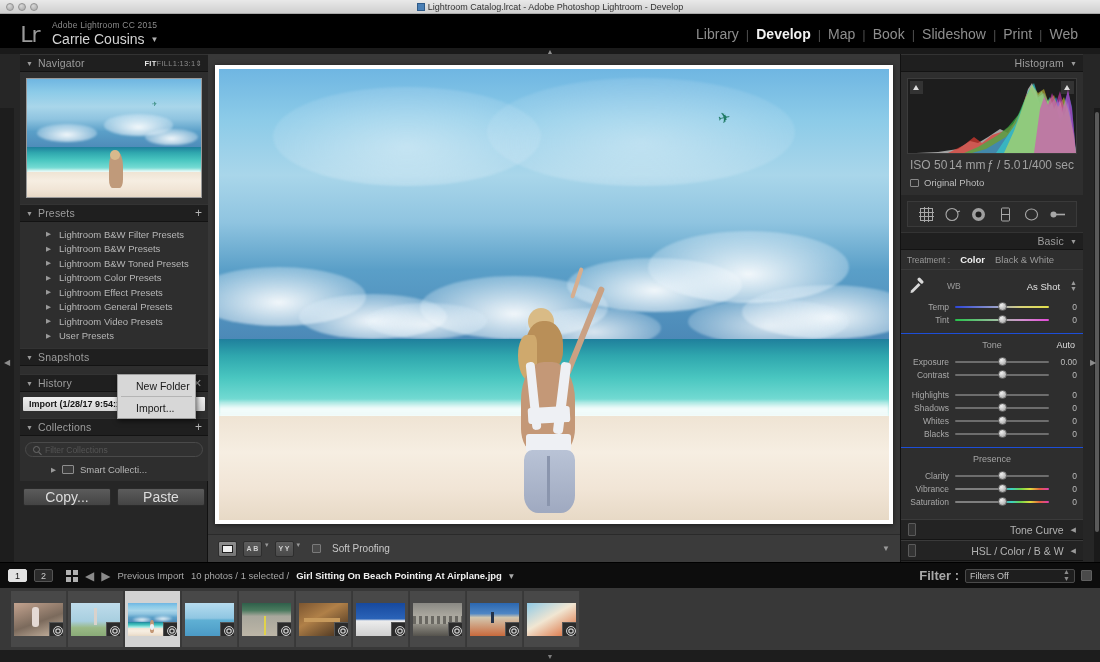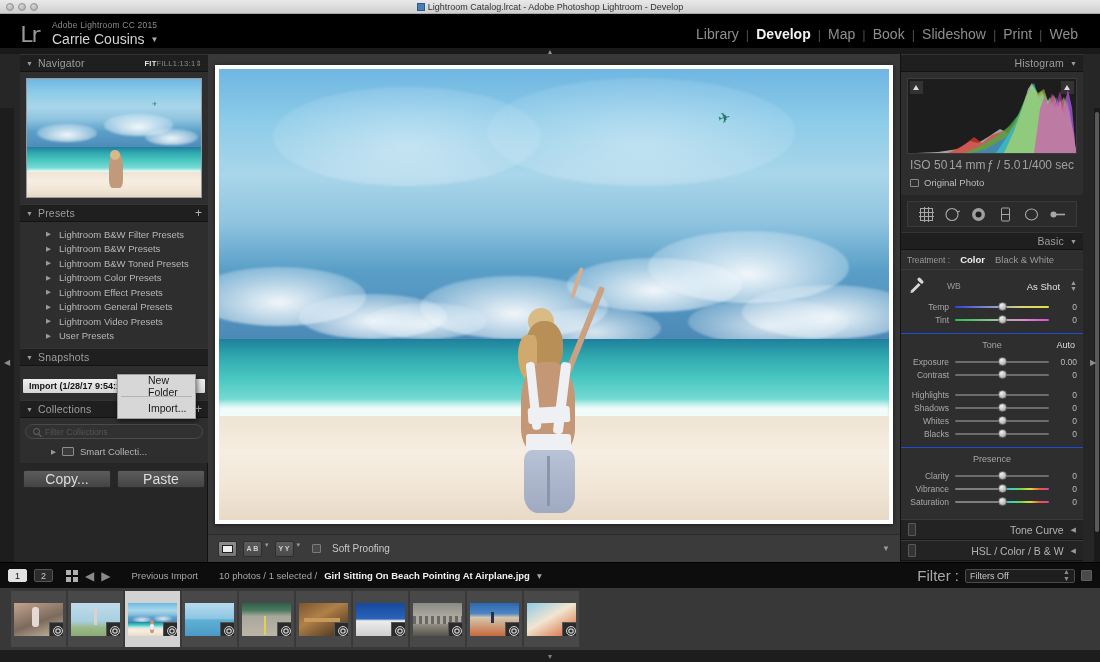--- a/index.html
+++ b/index.html
@@ -121,21 +121,21 @@
   }
   .preset-row .ar { font-size: 6.5px; color: #9a9a9a; margin-right: 8px; }
 
   
   .ctx-menu {
     position: absolute; left: 117px; top: 374px; width: 79px;
     background: #d7d7d7; border: 1px solid #9d9d9d;
     box-shadow: 1px 2px 5px rgba(0,0,0,.6); z-index: 40;
   }
   .ctx-item {
-    height: 21px; display: flex; align-items: center; padding-left: 30px;
+    height: 21px; display: flex; align-items: center; padding-left: 18px;
     font-size: 10.5px; color: #1a1a1a; cursor: default;
   }
   .ctx-sep { height: 1px; background: #b4b4b4; margin: 0 3px; }
 
   
   .thin-body { background: #2e2e2e; height: 8px; }
   .history-item {
     margin: 4px 3px; height: 14px; background: linear-gradient(#efefef,#d6d6d6);
     display: flex; align-items: center; padding-left: 6px;
     font-size: 9px; color: #141414; font-weight: bold; border-radius: 1px;
@@ -292,24 +292,24 @@
   .fs-num {
     width: 19px; height: 13px; border: 1px solid #545454; border-radius: 2px;
     background: #2b2b2b; color: #c9c9c9; font-size: 9px;
     display: flex; align-items: center; justify-content: center;
   }
   .fs-num.on { background: #e2e2e2; color: #111; border-color: #e2e2e2; }
   .fs-grid { display: grid; grid-template-columns: 5px 5px; grid-gap: 2px; margin-left: 6px; }
   .fs-grid span { width: 5px; height: 5px; background: #b0b0b0; }
   .fs-arrow { color: #8a8a8a; font-size: 12px; }
   .fs-text { font-size: 9.5px; color: #a8a8a8; }
-  .fs-text.ml { margin-left: 14px; }
+  .fs-text.ml { }
   .fs-file { font-size: 9.5px; color: #f0f0f0; font-weight: bold; }
   .fs-right { margin-left: auto; display: flex; align-items: center; gap: 6px; }
-  .fs-filter-lbl { font-size: 15px; color: #a8a8a8; }
+  .fs-filter-lbl { font-size: 13px; color: #a8a8a8; font-weight: bold; }
   .fs-select {
     width: 110px; height: 14px; background: #1e1e1e; border: 1px solid #4a4a4a; border-radius: 2px;
     display: flex; align-items: center; padding: 0 4px; font-size: 9px; color: #c4c4c4;
   }
   .fs-select .stepper { margin-left: auto; font-size: 7px; color: #8a8a8a; line-height: .9; text-align: center; }
   .fs-badge { width: 11px; height: 11px; background: #4a4a4a; border: 1px solid #5f5f5f; border-radius: 1px; }
 
   .filmstrip {
     position: absolute; left: 0; top: 588px; width: 1100px; height: 62px;
     background: #383838; display: flex; align-items: center; padding-left: 11px; gap: 1px;
@@ -469,20 +469,27 @@
             <span>User Presets</span>
           </div>
       </div>
 
       <div class="panel-head">
         <span class="tri">▼</span>
         <span class="head-title">Snapshots</span>
       </div>
       <div class="thin-body"></div>
 
+      <div class="panel-head">
+        <span class="tri">▼</span>
+        <span class="head-title">History</span>
+        <span class="head-right">
+            <span class="xclose">✕</span>
+          </span>
+      </div>
       <div style="background:#2e2e2e;padding:1px 0 3px 0;">
         <div class="history-item">Import (1/28/17 9:54:16 AM)</div>
       </div>
 
       <div class="panel-head">
         <span class="tri">▼</span>
         <span class="head-title">Collections</span>
         <span class="head-right">
             <span class="plus">+</span>
           </span>

